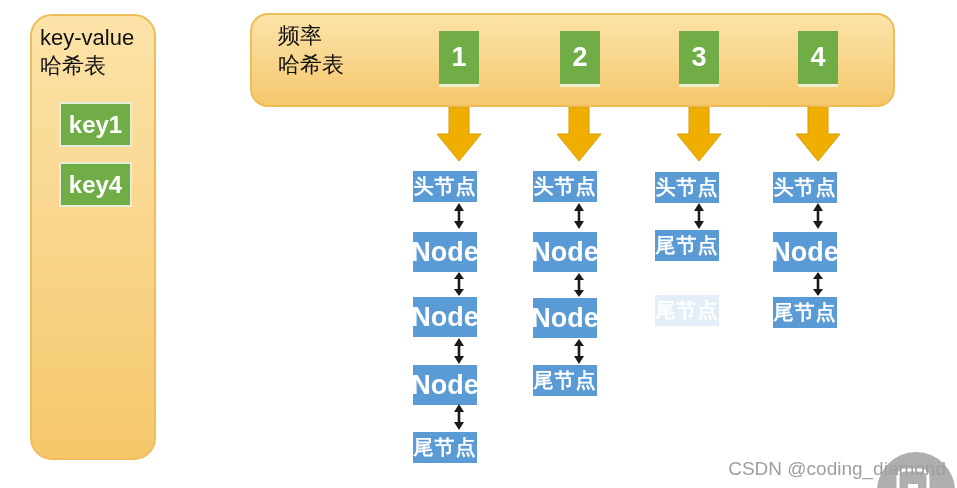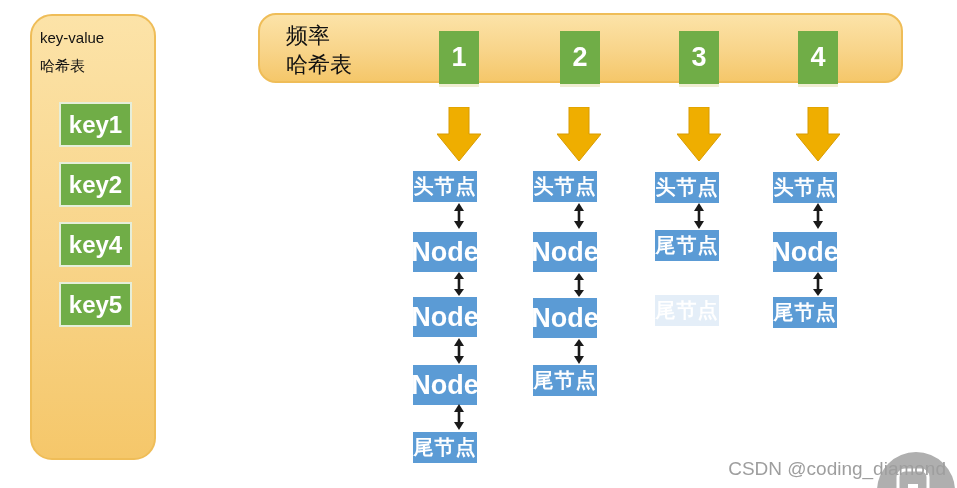--- a/index.html
+++ b/index.html
@@ -7,23 +7,23 @@
     position:relative;width:957px;height:488px;background:#ffffff;overflow:hidden;
     font-family:"Liberation Sans","DejaVu Sans",sans-serif;
   }
   
   .amber{
     position:absolute;box-sizing:border-box;
     background:linear-gradient(180deg,#fce3a8 0%,#f8d489 55%,#f5c76a 100%);
     border:2px solid #efbd58;
   }
   .kv-panel{left:30px;top:14px;width:126px;height:446px;border-radius:22px;}
-  .freq-panel{left:258px;top:13px;width:645px;height:70px;border-radius:18px;}
+  .freq-panel{left:250px;top:13px;width:645px;height:94px;border-radius:18px;}
   .panel-title{
-    position:absolute;color:#111;font-size:15px;line-height:28px;font-weight:400;
+    position:absolute;color:#111;font-size:22px;line-height:28px;font-weight:400;
     white-space:nowrap;
   }
   .kv-title{left:8px;top:8px;}
   .freq-title{left:26px;top:6px;font-size:22px;line-height:29px;}
   .panel-title span{display:block;}
 
   
   .keys{
     position:absolute;left:27px;top:86px;display:flex;flex-direction:column;gap:15px;align-items:flex-end;
   }
@@ -67,23 +67,21 @@
 
 <div class="canvas">
 
   <div class="amber kv-panel">
     <div class="panel-title kv-title">
       <span>key-value</span>
       <span>哈希表</span>
     </div>
     <div class="keys">
       <div class="key-box">key1</div>
-      <div class="key-box">key2</div>
       <div class="key-box">key4</div>
-      <div class="key-box">key5</div>
     </div>
   </div>
 
   <div class="amber freq-panel">
     <div class="panel-title freq-title">
       <span>频率</span>
       <span>哈希表</span>
     </div>
   </div>
   <div class="bucket" style="left:439px">1</div>

